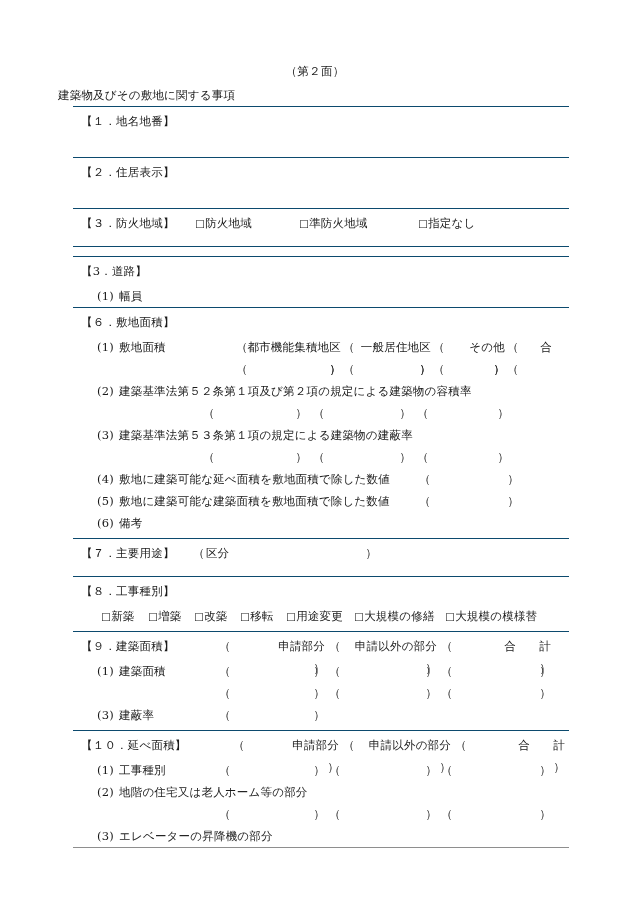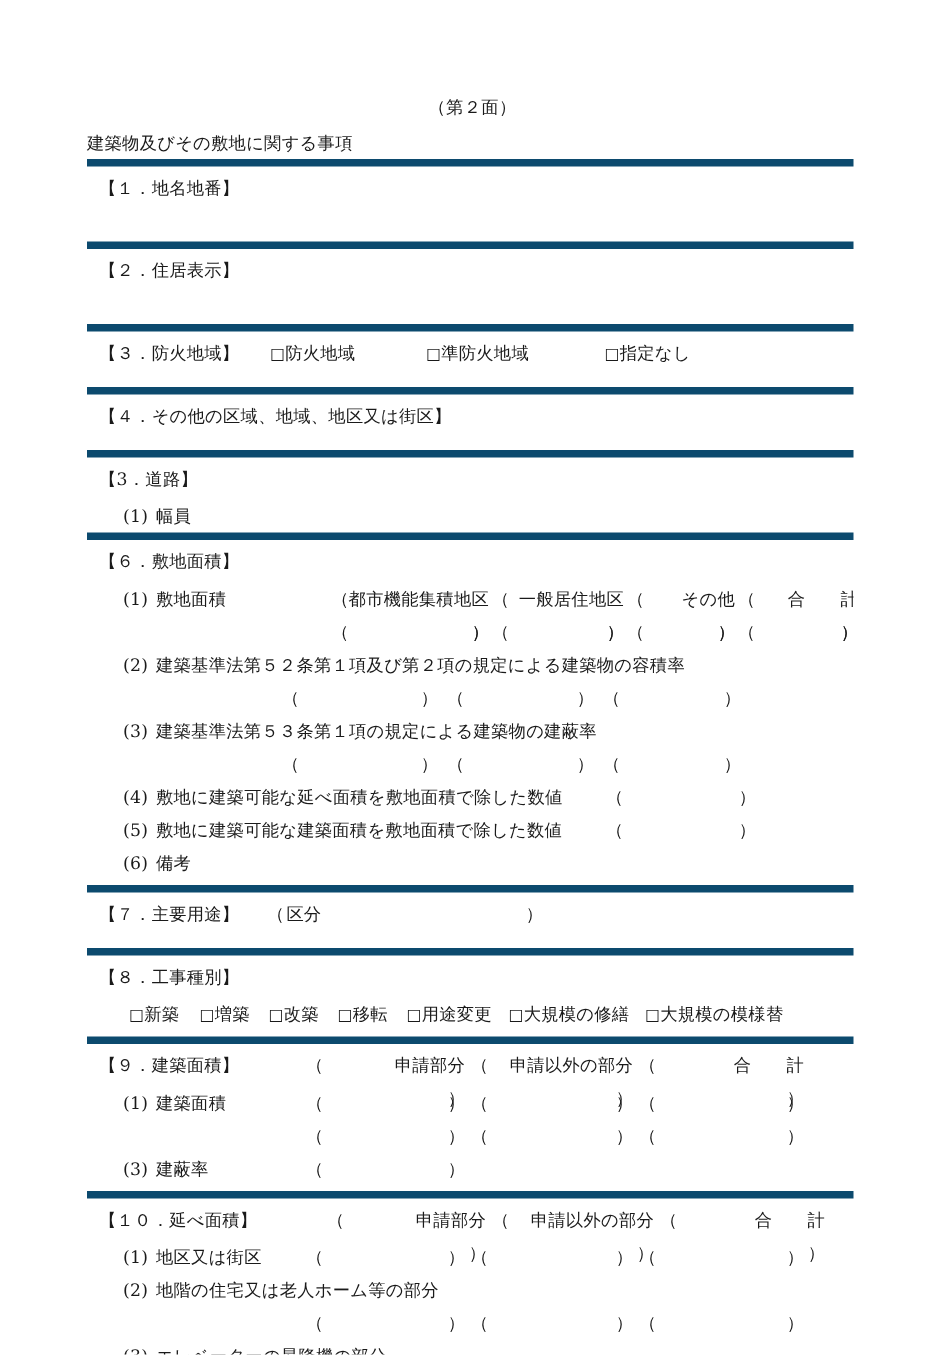--- a/index.html
+++ b/index.html
@@ -43,22 +43,23 @@
 
   
   .form-body {
     position: absolute;
     top: 106px;
     left: 58px;
     width: 514px;
   }
 
   .sec {
-    border-top: 5px solid #0c4a6e;
+    border-top: 1px solid #0c4a6e;
     padding: 0;
+    margin-left: 15px;
   }
   .sec.last {
     border-bottom: 1px solid #8e8e8e;
   }
 
   .row {
     position: relative;
     height: 22px;
     line-height: 22px;
     font-size: 11.5px;
@@ -135,23 +136,20 @@
       <div class="row pad-top">
         <span class="hd">【３．防火地域】</span>
         <span class="cb" style="left:122px"><span class="box">□</span><span>防火地域</span></span>
         <span class="cb" style="left:226px"><span class="box">□</span><span>準防火地域</span></span>
         <span class="cb" style="left:345px"><span class="box">□</span><span>指定なし</span></span>
       </div>
       <div class="row" style="height:9px"></div>
     </div>
 
     <div class="sec">
-      <div class="row pad-top">
-        <span class="hd">【４．その他の区域、地域、地区又は街区】</span>
-      </div>
       <div class="row" style="height:9px"></div>
     </div>
 
     <div class="sec">
       <div class="row pad-top">
         <span class="hd">【3．道路】</span>
       </div>
       <div class="row">
         <span class="sub"><span class="sub-num">(1)</span><span>幅員</span></span>
       </div>
@@ -366,21 +364,21 @@
           <span class="rp">）</span>
         </span>
         <span class="pp" style="left:382px;width:110px">
           <span class="lp">（</span>
           <span class="lbl">合　　計</span>
           <span class="rp">）</span>
         </span>
       </div>
 
       <div class="row">
-        <span class="sub"><span class="sub-num">(1)</span><span>地区又は街区</span></span>
+        <span class="sub"><span class="sub-num">(1)</span><span>工事種別</span></span>
         <span class="pp" style="left:146px;width:106px">
           <span class="lp">（</span>
           <span class="rp">）</span>
         </span>
         <span class="pp" style="left:256px;width:108px">
           <span class="lp">（</span>
           <span class="rp">）</span>
         </span>
         <span class="pp" style="left:368px;width:110px">
           <span class="lp">（</span>

